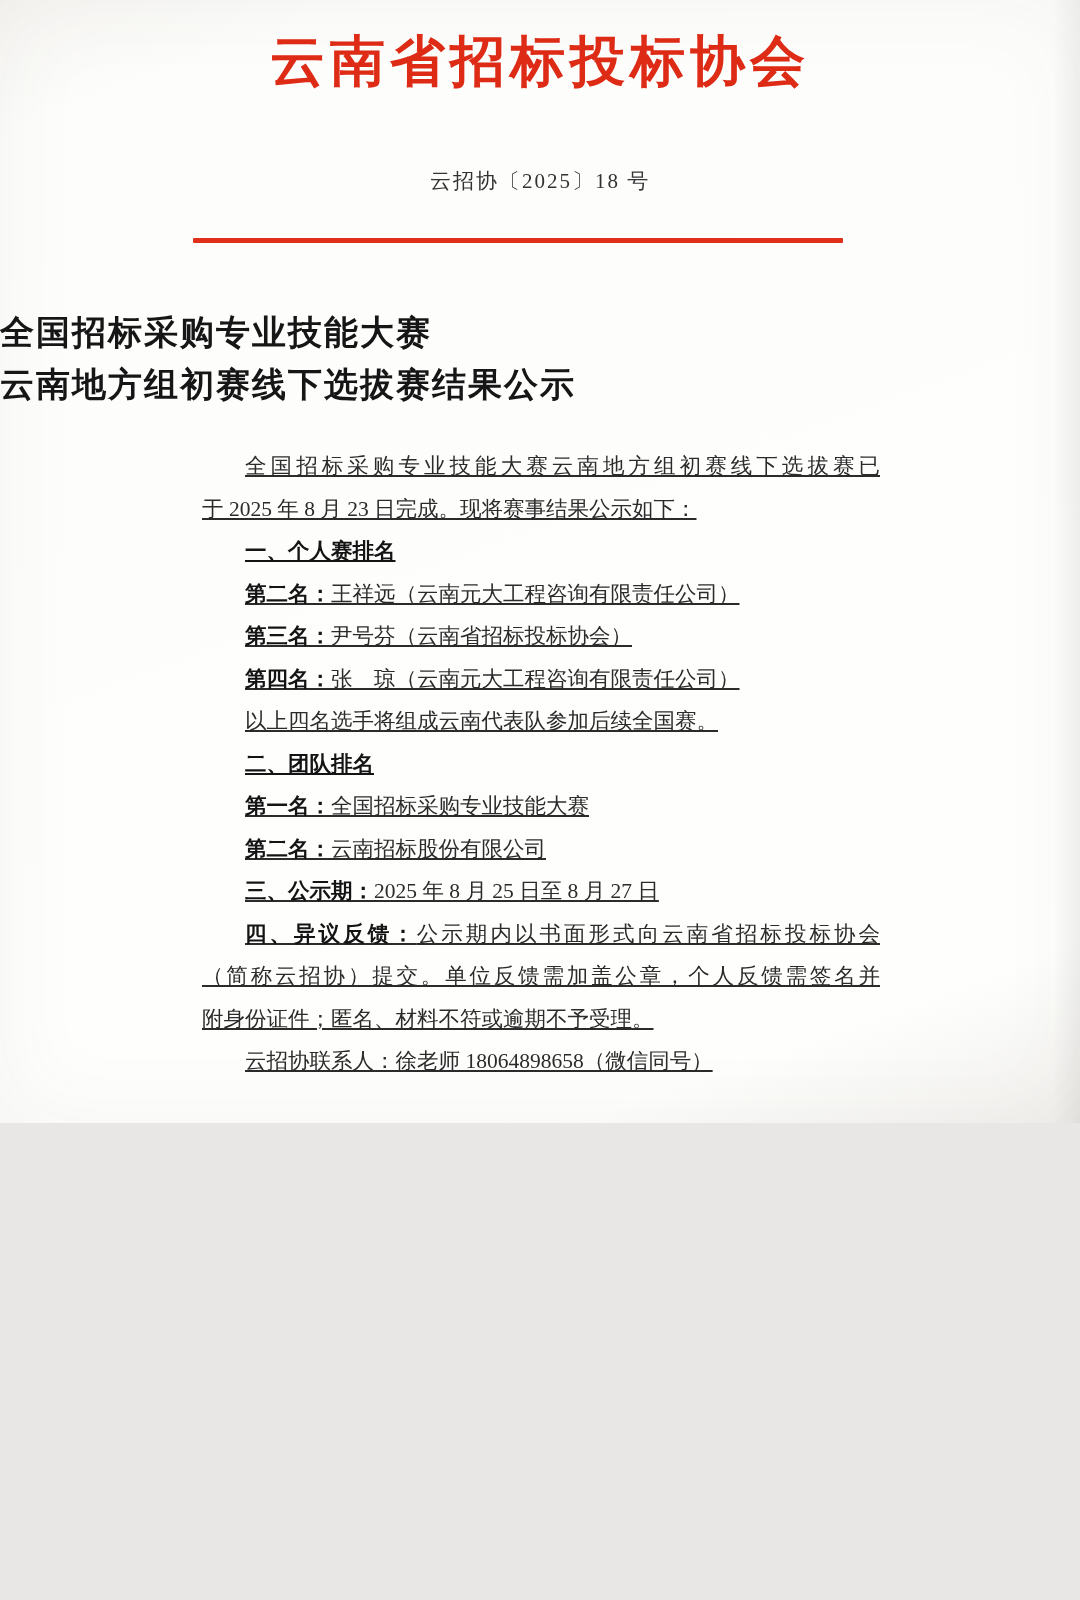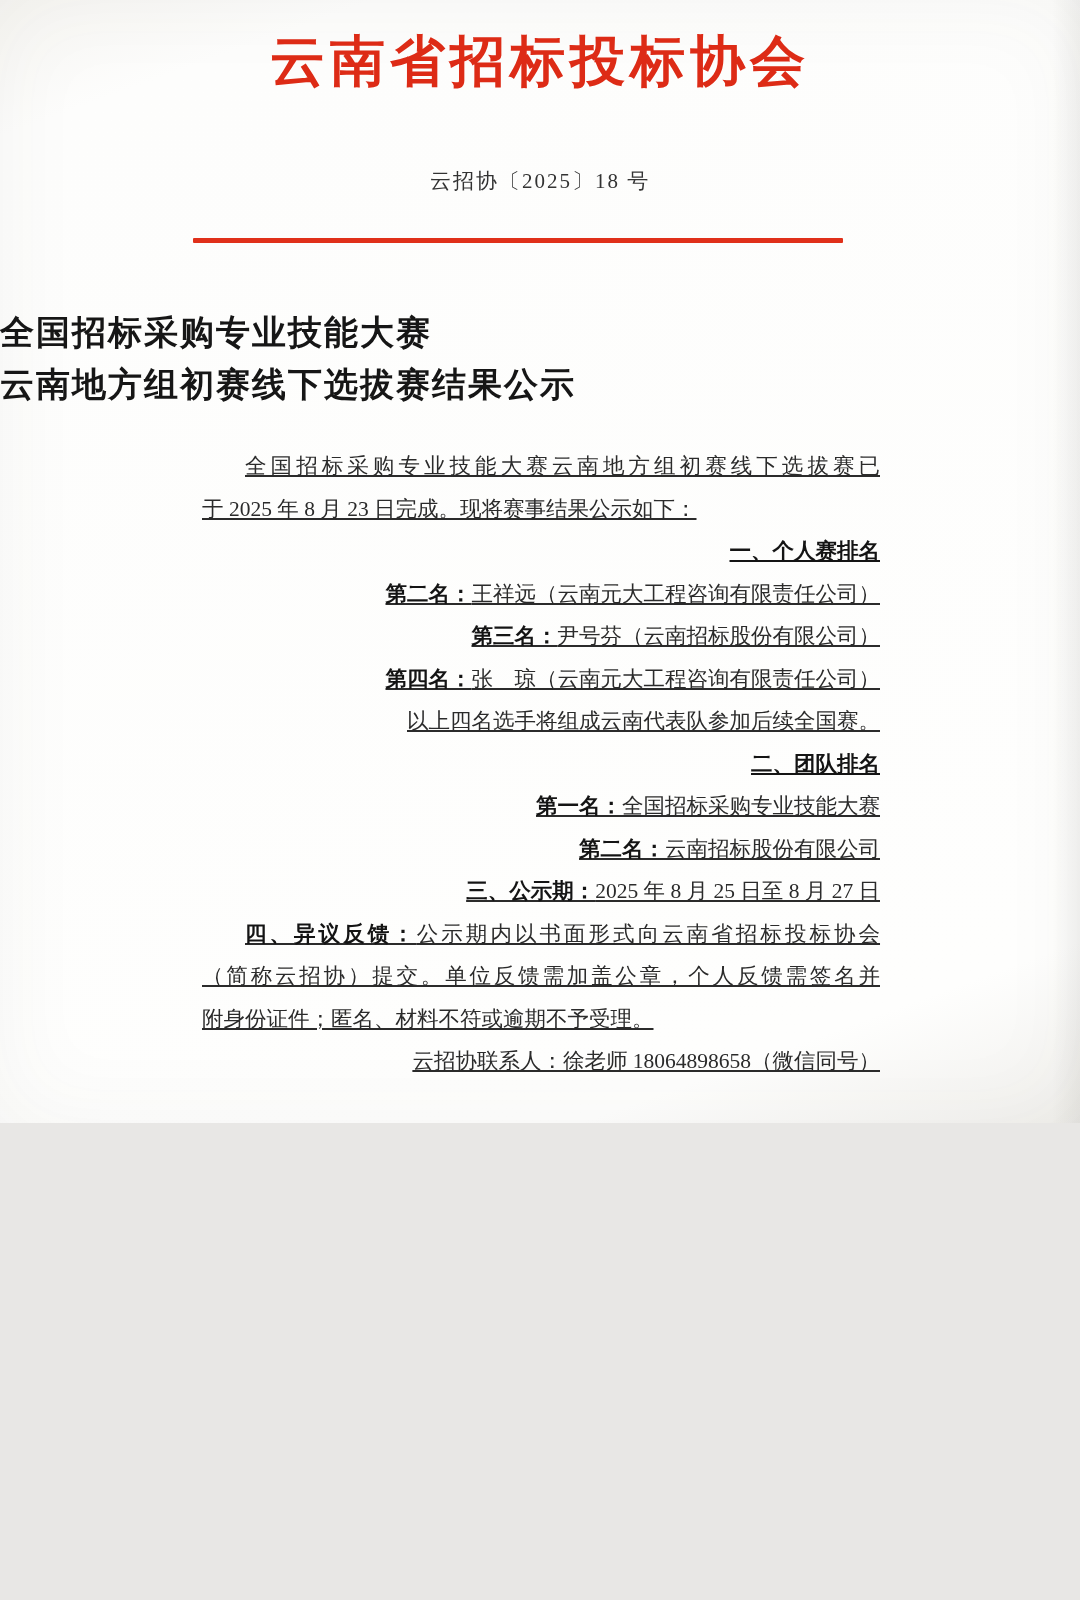--- a/index.html
+++ b/index.html
@@ -13,21 +13,21 @@
     background:linear-gradient(90deg,rgba(0,0,0,0),rgba(60,55,45,.06));pointer-events:none;}
   .org-name{padding-top:30px;text-align:center;font-size:55px;line-height:64px;
     font-weight:bold;color:#dd2b16;letter-spacing:5px;}
   .doc-number{margin-top:72px;text-align:center;font-size:21px;line-height:30px;
     color:#333;letter-spacing:2px;}
   .red-rule{margin:42px 0 0 193px;width:650px;height:5px;background:#e0301a;border-radius:1px;}
   .doc-title{margin-top:64px;font-size:34px;line-height:52px;
     font-weight:bold;color:#161616;letter-spacing:2px;}
   .content{margin:34px 0 0 202px;width:678px;font-size:21.5px;line-height:42.5px;}
   .line{min-height:42.5px;text-decoration:underline;}
-  .indent{padding-left:43px;text-align:right;}
+  .indent{padding-left:43px;}
   .just{text-align:justify;text-align-last:justify;}
   .b{font-weight:bold;color:#141414;}
   .heading{font-weight:bold;color:#141414;}
   .signature{position:absolute;top:1270px;left:460px;width:430px;z-index:2;
     text-align:center;font-size:22.5px;line-height:40px;color:#1f1f1f;}
   .seal{position:absolute;left:596px;top:1199px;width:180px;height:180px;z-index:3;
     mix-blend-mode:multiply;opacity:.86;}
   .seal text{font-family:"Liberation Serif","DejaVu Serif",serif;}
   .seal .arc{font-size:23px;font-weight:bold;letter-spacing:14px;fill:#c8402c;}
   .seal .code{font-size:9px;letter-spacing:5px;fill:#c8402c;}
@@ -49,21 +49,21 @@
   </div>
 
   <div class="content">
 
     <div class="line indent just">全国招标采购专业技能大赛云南地方组初赛线下选拔赛已</div>
     <div class="line">于 2025 年 8 月 23 日完成。现将赛事结果公示如下：</div>
 
     <div class="line indent heading">一、个人赛排名</div>
 
     <div class="line indent"><span class="b">第二名：</span><span>王祥远（云南元大工程咨询有限责任公司）</span></div>
-    <div class="line indent"><span class="b">第三名：</span><span>尹号芬（云南招标股份有限公司）</span></div>
+    <div class="line indent"><span class="b">第三名：</span><span>尹号芬（云南省招标投标协会）</span></div>
     <div class="line indent"><span class="b">第四名：</span><span>张　琼（云南元大工程咨询有限责任公司）</span></div>
 
     <div class="line indent">以上四名选手将组成云南代表队参加后续全国赛。</div>
 
     <div class="line indent heading">二、团队排名</div>
 
     <div class="line indent"><span class="b">第一名：</span><span>全国招标采购专业技能大赛</span></div>
     <div class="line indent"><span class="b">第二名：</span><span>云南招标股份有限公司</span></div>
 
     <div class="line indent"><span class="b">三、公示期：</span><span>2025 年 8 月 25 日至 8 月 27 日</span></div>

